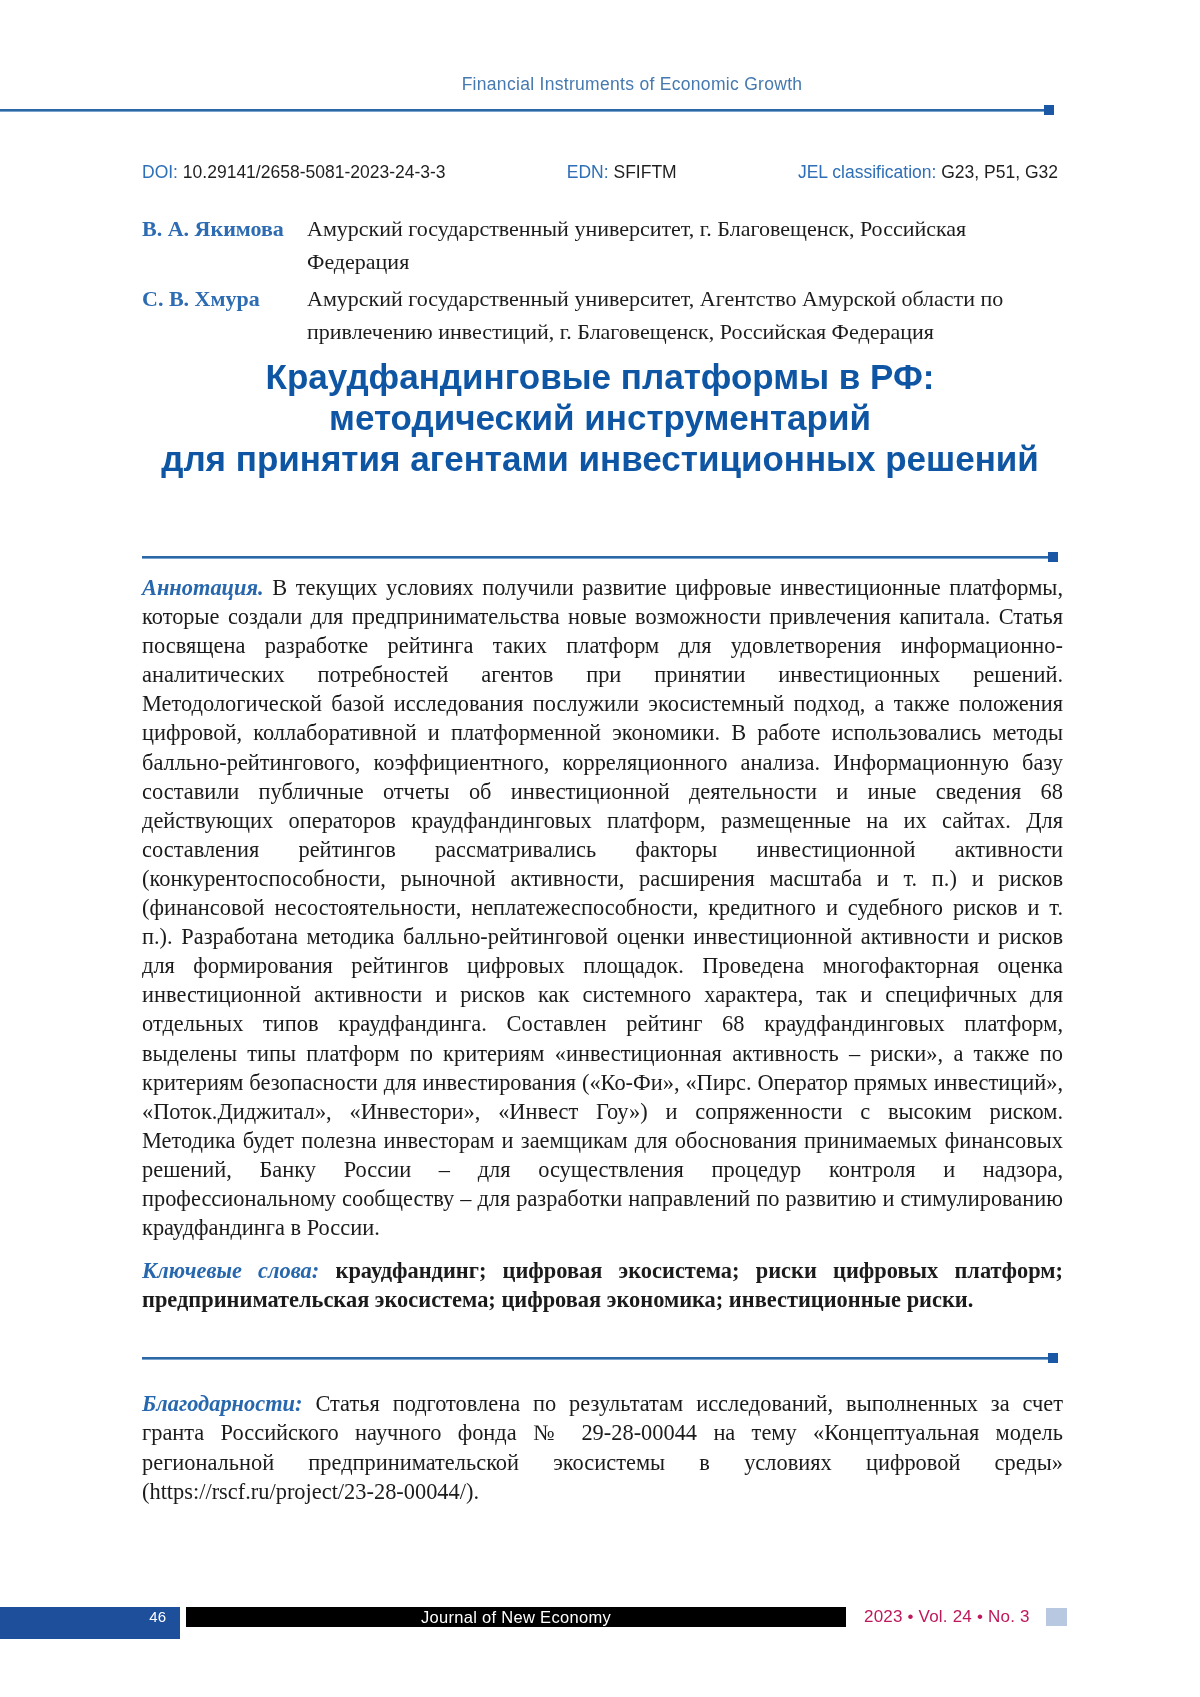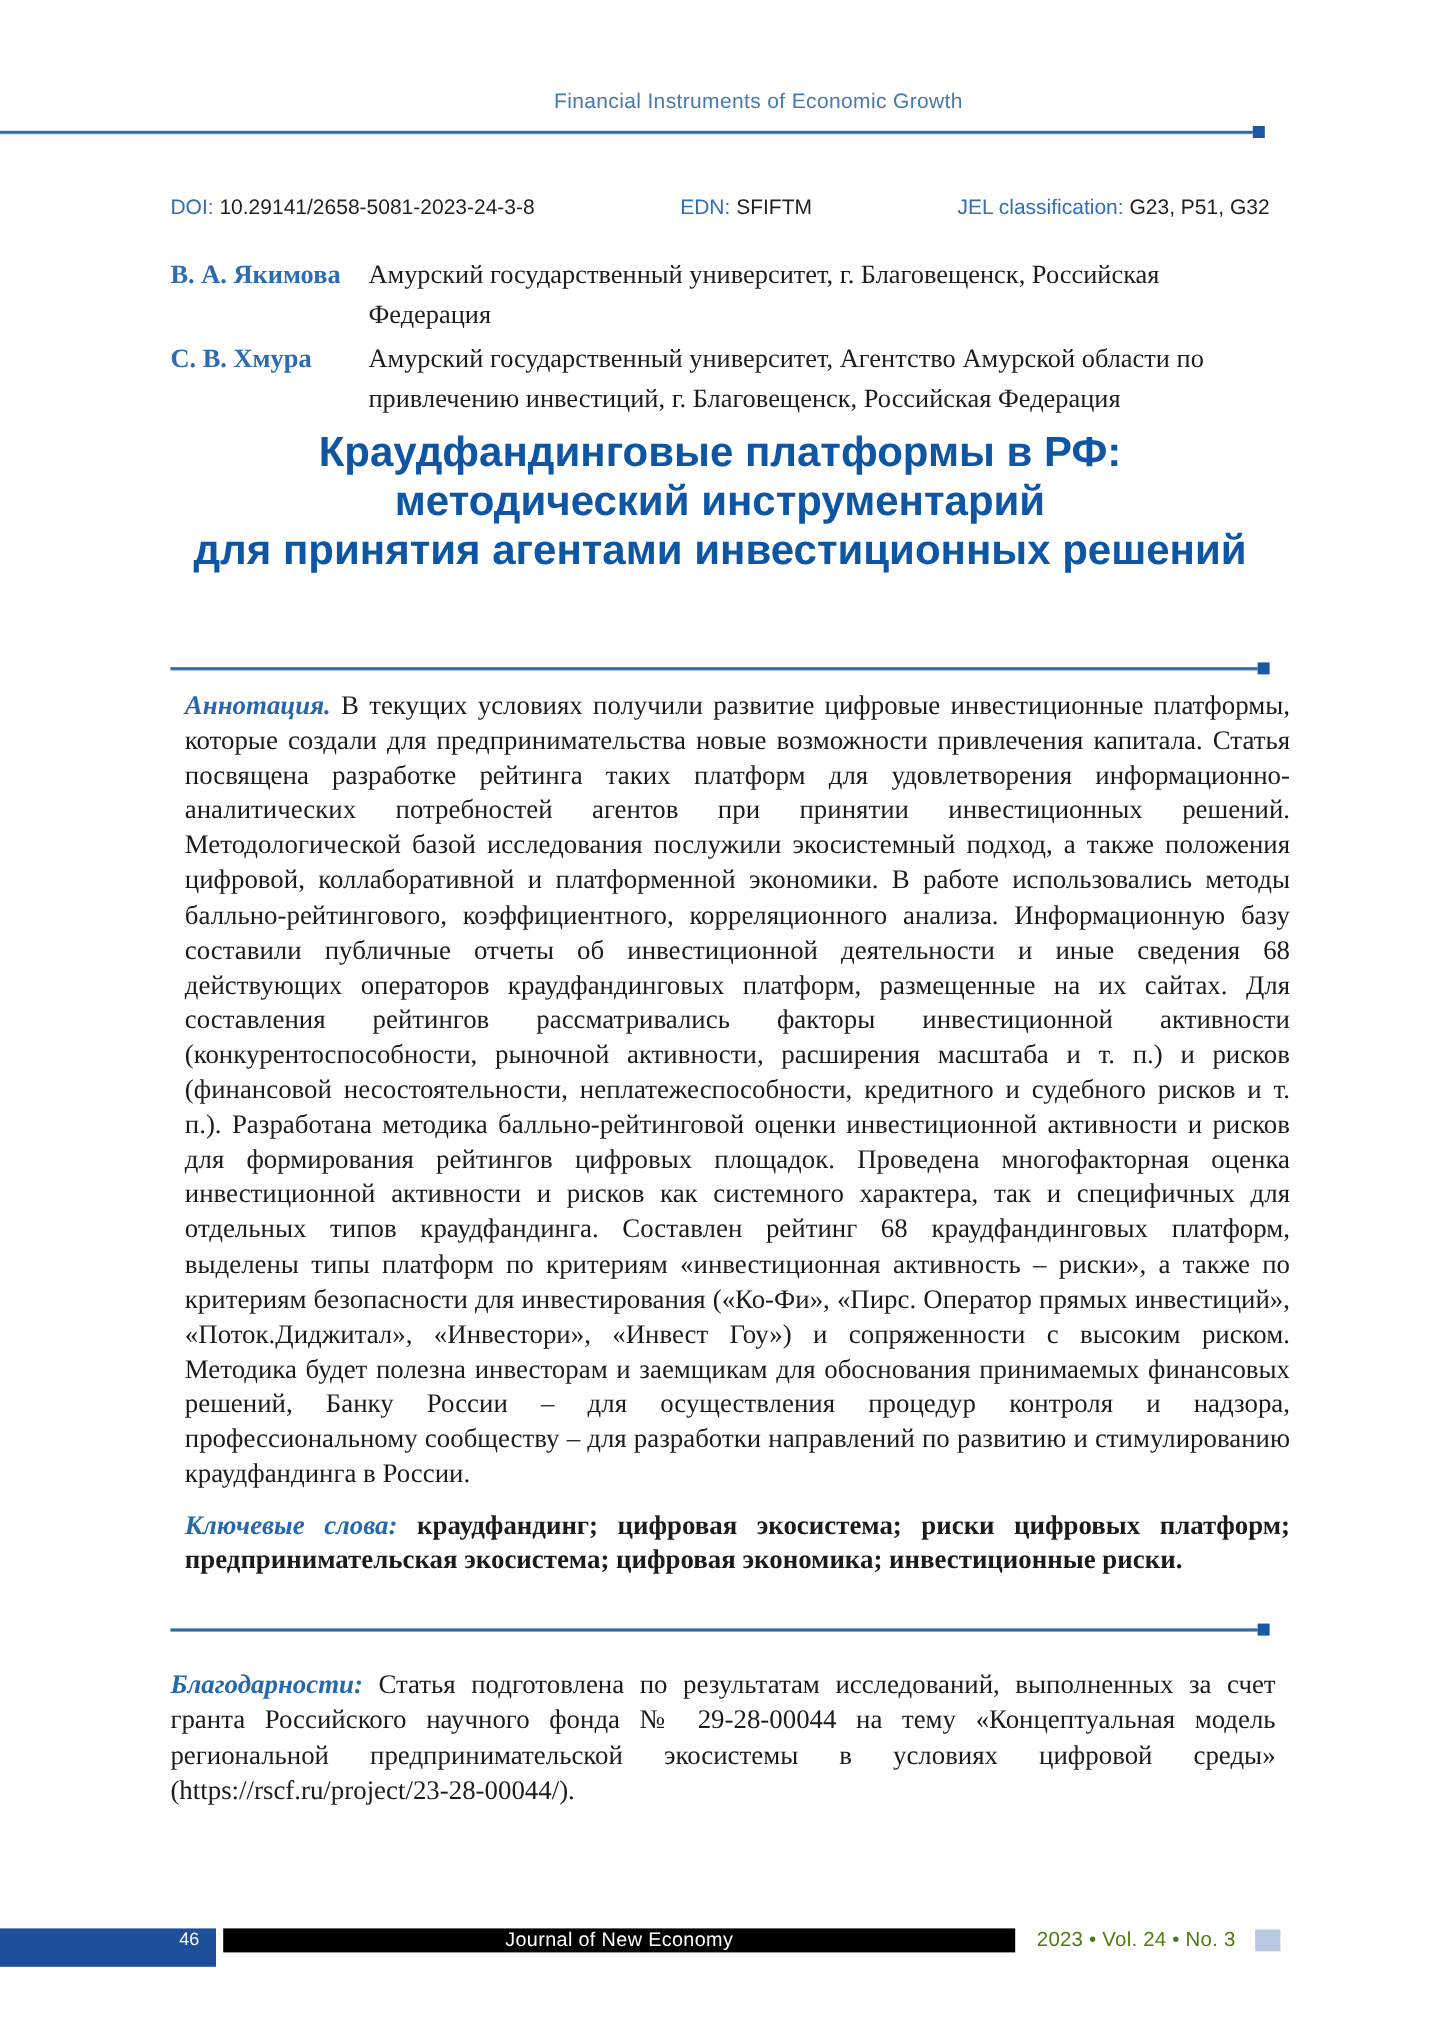--- a/index.html
+++ b/index.html
@@ -44,21 +44,21 @@
   
   .section-rule{
     position:absolute;left:142px;width:906px;height:3px;
     background:linear-gradient(to bottom,#2b68a5 55%,#a5c6e6);
   }
   .rule-abstract{top:556px;}
   .rule-acks{top:1357px;}
   
   .content{
     position:absolute;top:573px;left:142px;width:921px;
-    font-size:22.4px;line-height:29.1px;text-align:justify;margin-left:12px;
+    font-size:22.4px;line-height:29.1px;text-align:justify;
   }
   .para-label{color:#2767ae;font-weight:bold;font-style:italic;}
   .abstract-para{margin:0;}
   .keywords-para{margin:14px 0 0 0;font-weight:bold;}
   
   .acks{
     position:absolute;top:1389px;left:142px;width:921px;
     font-size:22.4px;line-height:29.3px;text-align:justify;
   }
   
@@ -68,38 +68,38 @@
     position:absolute;left:0;top:0;width:180px;height:32px;background:#1e4f9a;
     color:#ffffff;font-size:15px;line-height:20px;text-align:right;
     box-sizing:border-box;padding-right:14px;padding-left:31px;
   }
   .journal-bar{
     position:absolute;left:186px;top:0;width:660px;height:20px;background:#000000;
     color:#ffffff;font-size:16.5px;line-height:20px;text-align:center;letter-spacing:.3px;
   }
   .issue-info{
     position:absolute;left:864px;top:0;height:20px;line-height:20px;
-    color:#4d7c0f;font-size:17px;letter-spacing:.2px;
+    color:#be185d;font-size:17px;letter-spacing:.2px;
   }
   .footer-square{
     position:absolute;left:1046px;top:1px;width:21px;height:18px;background:#b7c8e0;
   }
 </style>
 </head>
 <body>
 
 <div class="running-head">Financial Instruments of Economic Growth</div>
 <div class="head-rule">
   <span class="rule-end"></span>
 </div>
 
 <div class="meta-row">
   <span>
     <span class="meta-label">DOI:</span>
-    <span>10.29141/2658-5081-2023-24-3-8</span>
+    <span>10.29141/2658-5081-2023-24-3-3</span>
   </span>
   <span>
     <span class="meta-label">EDN:</span>
     <span>SFIFTM</span>
   </span>
   <span>
     <span class="meta-label">JEL classification:</span>
     <span>G23, P51, G32</span>
   </span>
 </div>

